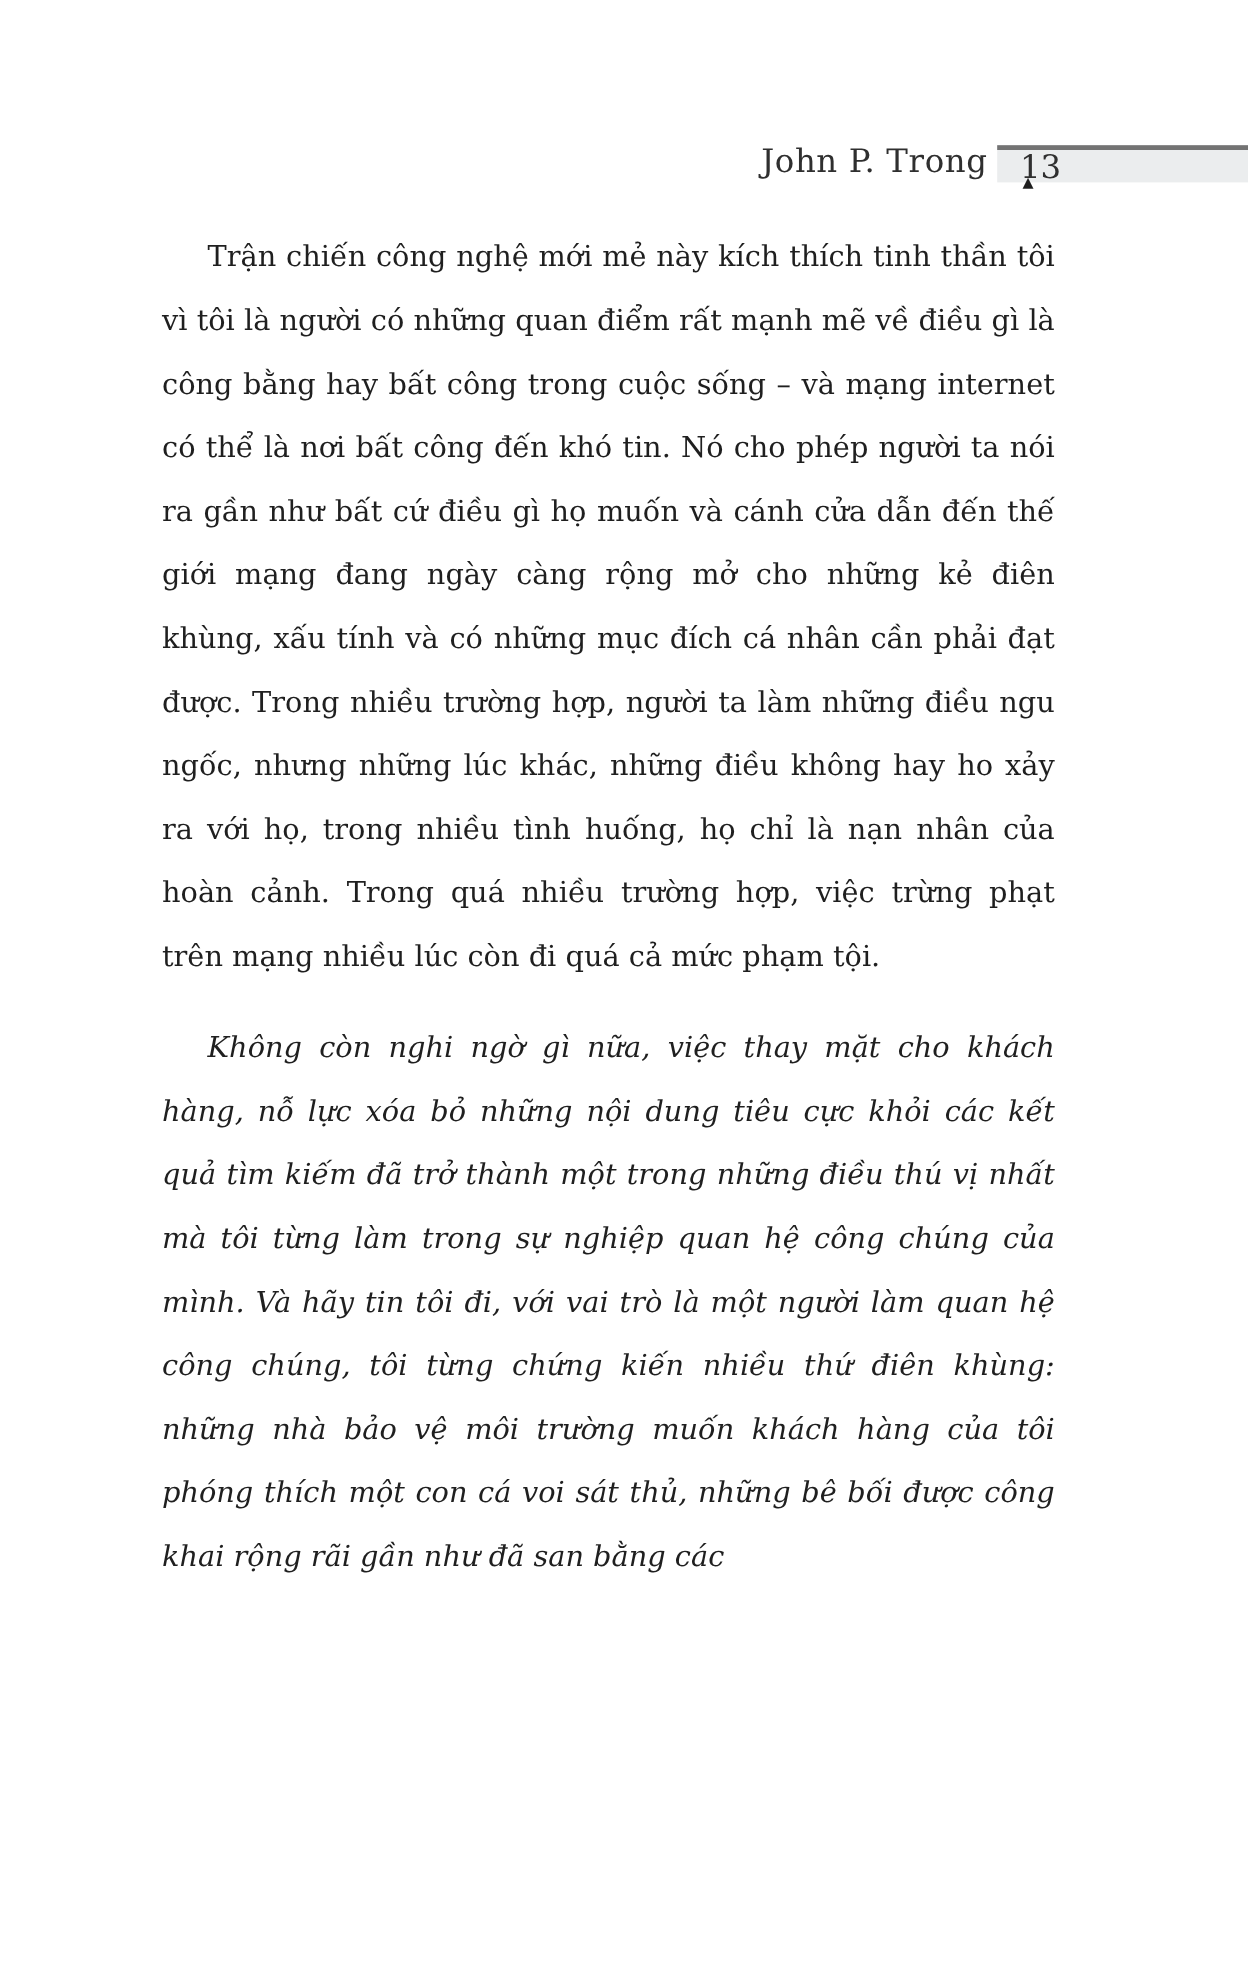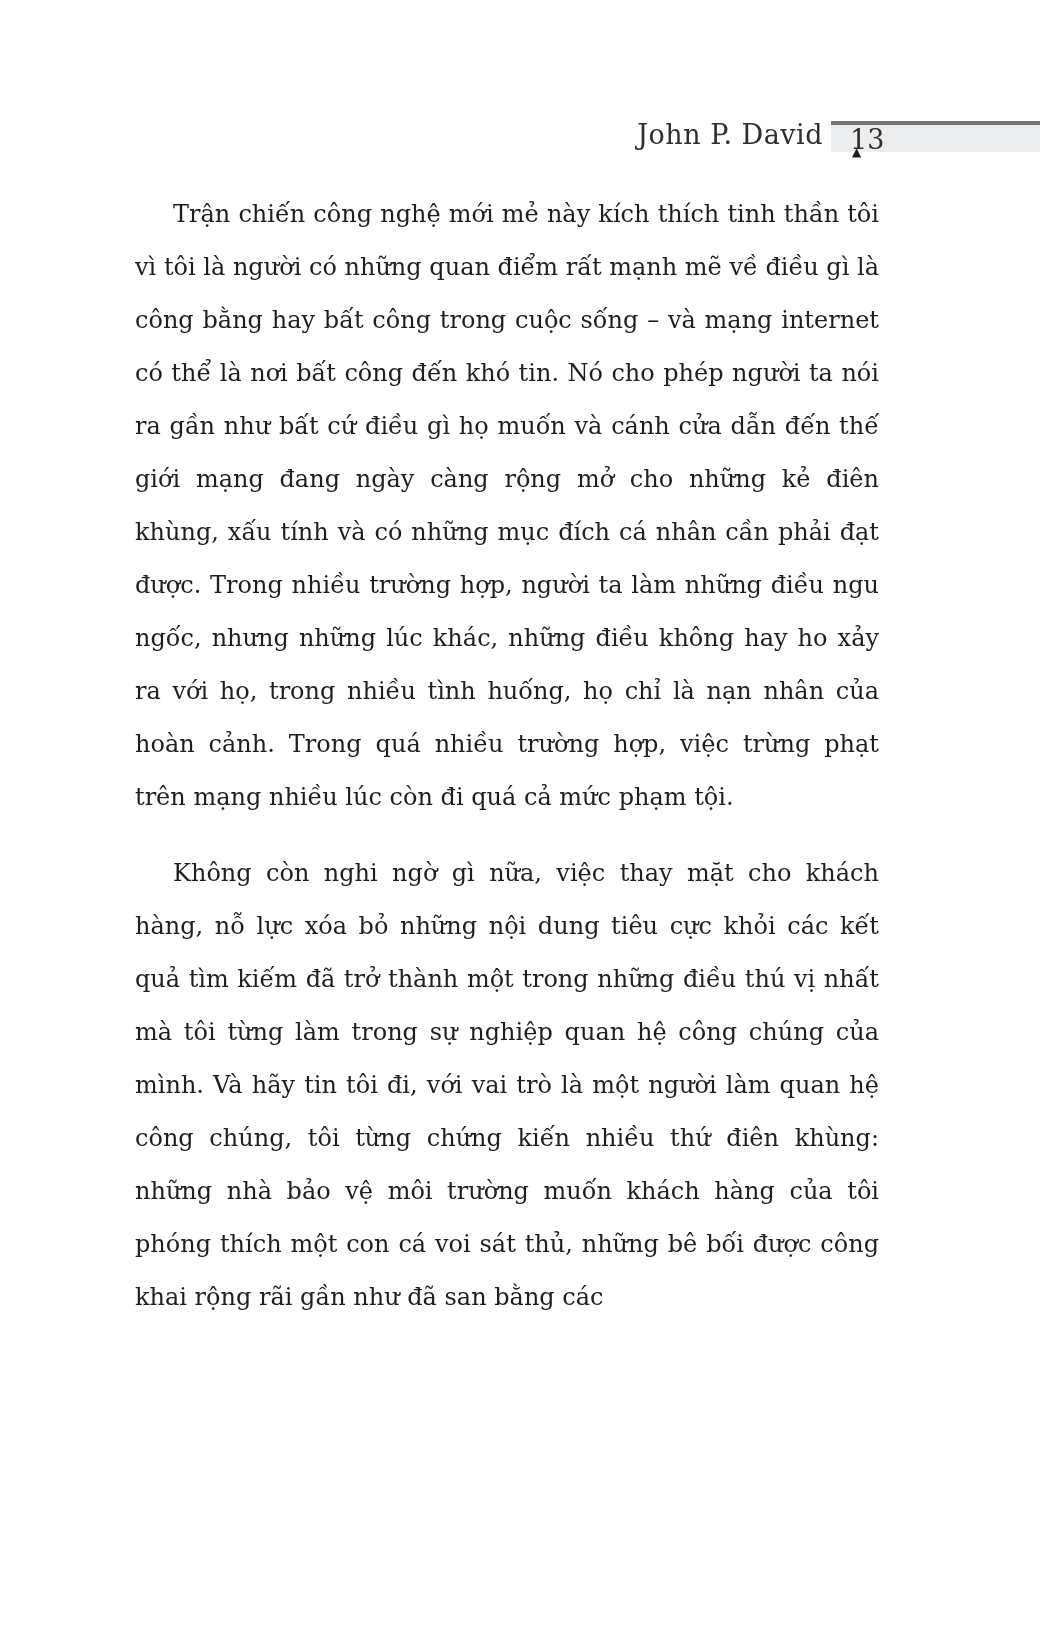--- a/index.html
+++ b/index.html
@@ -63,26 +63,27 @@
     font-size: 24px;
     line-height: 53px;
     text-align: justify;
   }
   .content p {
     margin: 0;
     text-indent: 38px;
   }
   .content p + p {
     margin-top: 23px;
+    font-style: italic;
   }
 </style>
 </head>
 <body>
 
-<div class="header-author">John P. David</div>
+<div class="header-author">John P. Trong</div>
 
 <div class="page-number-bar">
   <span class="page-number">13</span>
   <span class="triangle-icon">▲</span>
 </div>
 
 <div class="content">
   <p>Trận chiến công nghệ mới mẻ này kích thích tinh thần tôi vì tôi là người có những quan điểm rất mạnh mẽ về điều gì là công bằng hay bất công trong cuộc sống – và mạng internet có thể là nơi bất công đến khó tin. Nó cho phép người ta nói ra gần như bất cứ điều gì họ muốn và cánh cửa dẫn đến thế giới mạng đang ngày càng rộng mở cho những kẻ điên khùng, xấu tính và có những mục đích cá nhân cần phải đạt được. Trong nhiều trường hợp, người ta làm những điều ngu ngốc, nhưng những lúc khác, những điều không hay ho xảy ra với họ, trong nhiều tình huống, họ chỉ là nạn nhân của hoàn cảnh. Trong quá nhiều trường hợp, việc trừng phạt trên mạng nhiều lúc còn đi quá cả mức phạm tội.</p>
   <p>Không còn nghi ngờ gì nữa, việc thay mặt cho khách hàng, nỗ lực xóa bỏ những nội dung tiêu cực khỏi các kết quả tìm kiếm đã trở thành một trong những điều thú vị nhất mà tôi từng làm trong sự nghiệp quan hệ công chúng của mình. Và hãy tin tôi đi, với vai trò là một người làm quan hệ công chúng, tôi từng chứng kiến nhiều thứ điên khùng: những nhà bảo vệ môi trường muốn khách hàng của tôi phóng thích một con cá voi sát thủ, những bê bối được công khai rộng rãi gần như đã san bằng các</p>
 </div>

